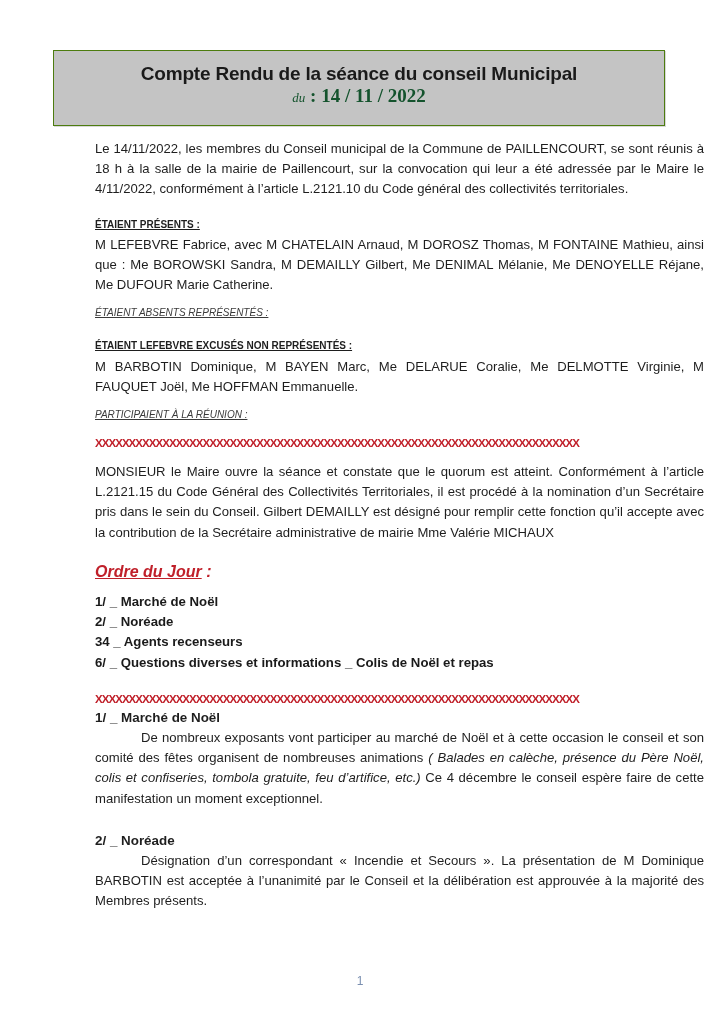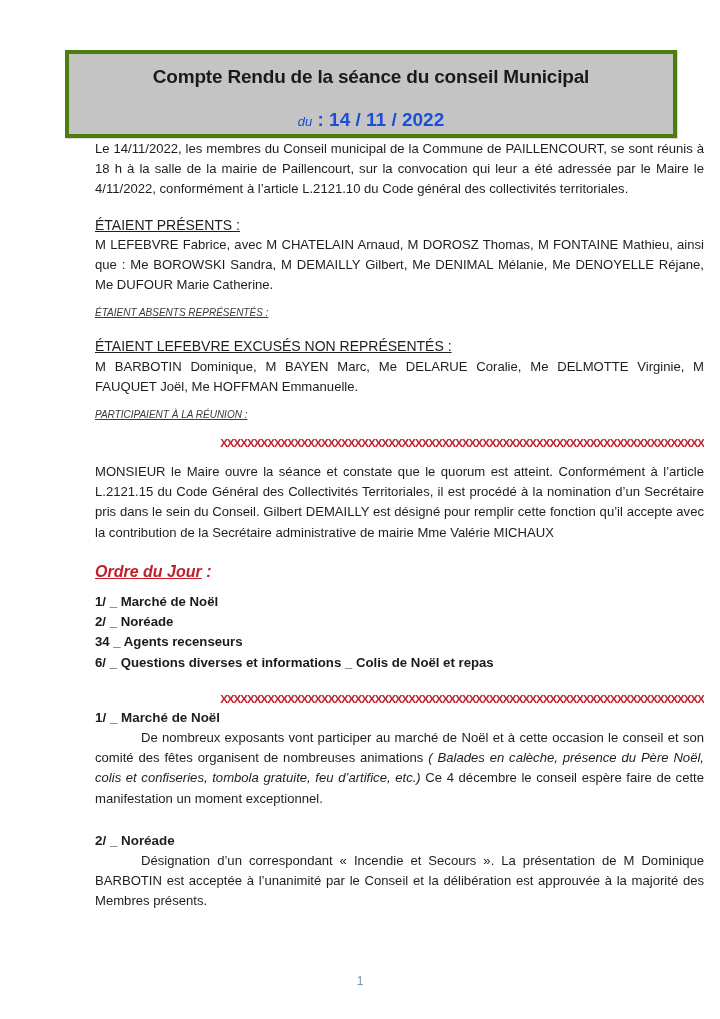--- a/index.html
+++ b/index.html
@@ -15,40 +15,41 @@
       font-family: "Liberation Sans", "DejaVu Sans", sans-serif;
       color: #1a1a1a;
     }
     .page {
       position: absolute;
       left: 0; top: 0;
       width: 720px; height: 1019px;
     }
     .header-box {
       position: absolute;
-      left: 65px; top: 50px;
-      width: 612px; height: 88px;
+      left: 53px; top: 50px;
+      width: 612px; height: 76px;
       background: #c4c4c4;
-      border: 4px solid #4d7c0f;
+      border: 1px solid #4d7c0f;
       box-shadow: 1px 1px 0 #d8d8d8;
       text-align: center;
       box-sizing: border-box;
     }
     .header-title {
       margin-top: 12px;
       font-size: 19px;
       font-weight: bold;
       color: #1a1a1a;
       letter-spacing: -0.2px;
     }
     .header-date {
-      margin-top: 21px;
+      margin-top: 0;
       font-size: 19px;
       font-weight: bold;
-      color: #1d4ed8;
+      color: #14532d;
+      font-family: Liberation Serif, serif;
     }
     .header-date .du {
       font-style: italic;
       font-size: 13px;
       font-weight: normal;
     }
     .content {
       position: absolute;
       left: 55px;
       top: 139px;
@@ -56,39 +57,39 @@
       font-size: 13.1px;
       line-height: 20.2px;
       color: #1e1e1e;
       margin-left: 40px;
     }
     p {
       margin: 0;
       text-align: justify;
     }
     .section-title {
-      font-weight: normal;
+      font-weight: bold;
       text-decoration: underline;
-      font-size: 14px;
+      font-size: 10px;
       margin-top: 15px;
     }
     .small-label {
       font-style: italic;
       text-decoration: underline;
       font-size: 10px;
       color: #3a3a3a;
       margin-top: 11px;
       line-height: 14px;
     }
     .xline {
       color: #c0202a;
       font-weight: bold;
       font-size: 11.5px;
       letter-spacing: -0.95px;
-      text-align: right;
+      text-align: left;
       white-space: nowrap;
       overflow: hidden;
       line-height: 18px;
     }
     .xline.first { margin-top: 12px; margin-bottom: 10px; }
     .xline.second { margin-top: 17px; margin-bottom: 0px; }
     .agenda-heading {
       margin-top: 18px;
       font-size: 16px;
       font-weight: bold;

